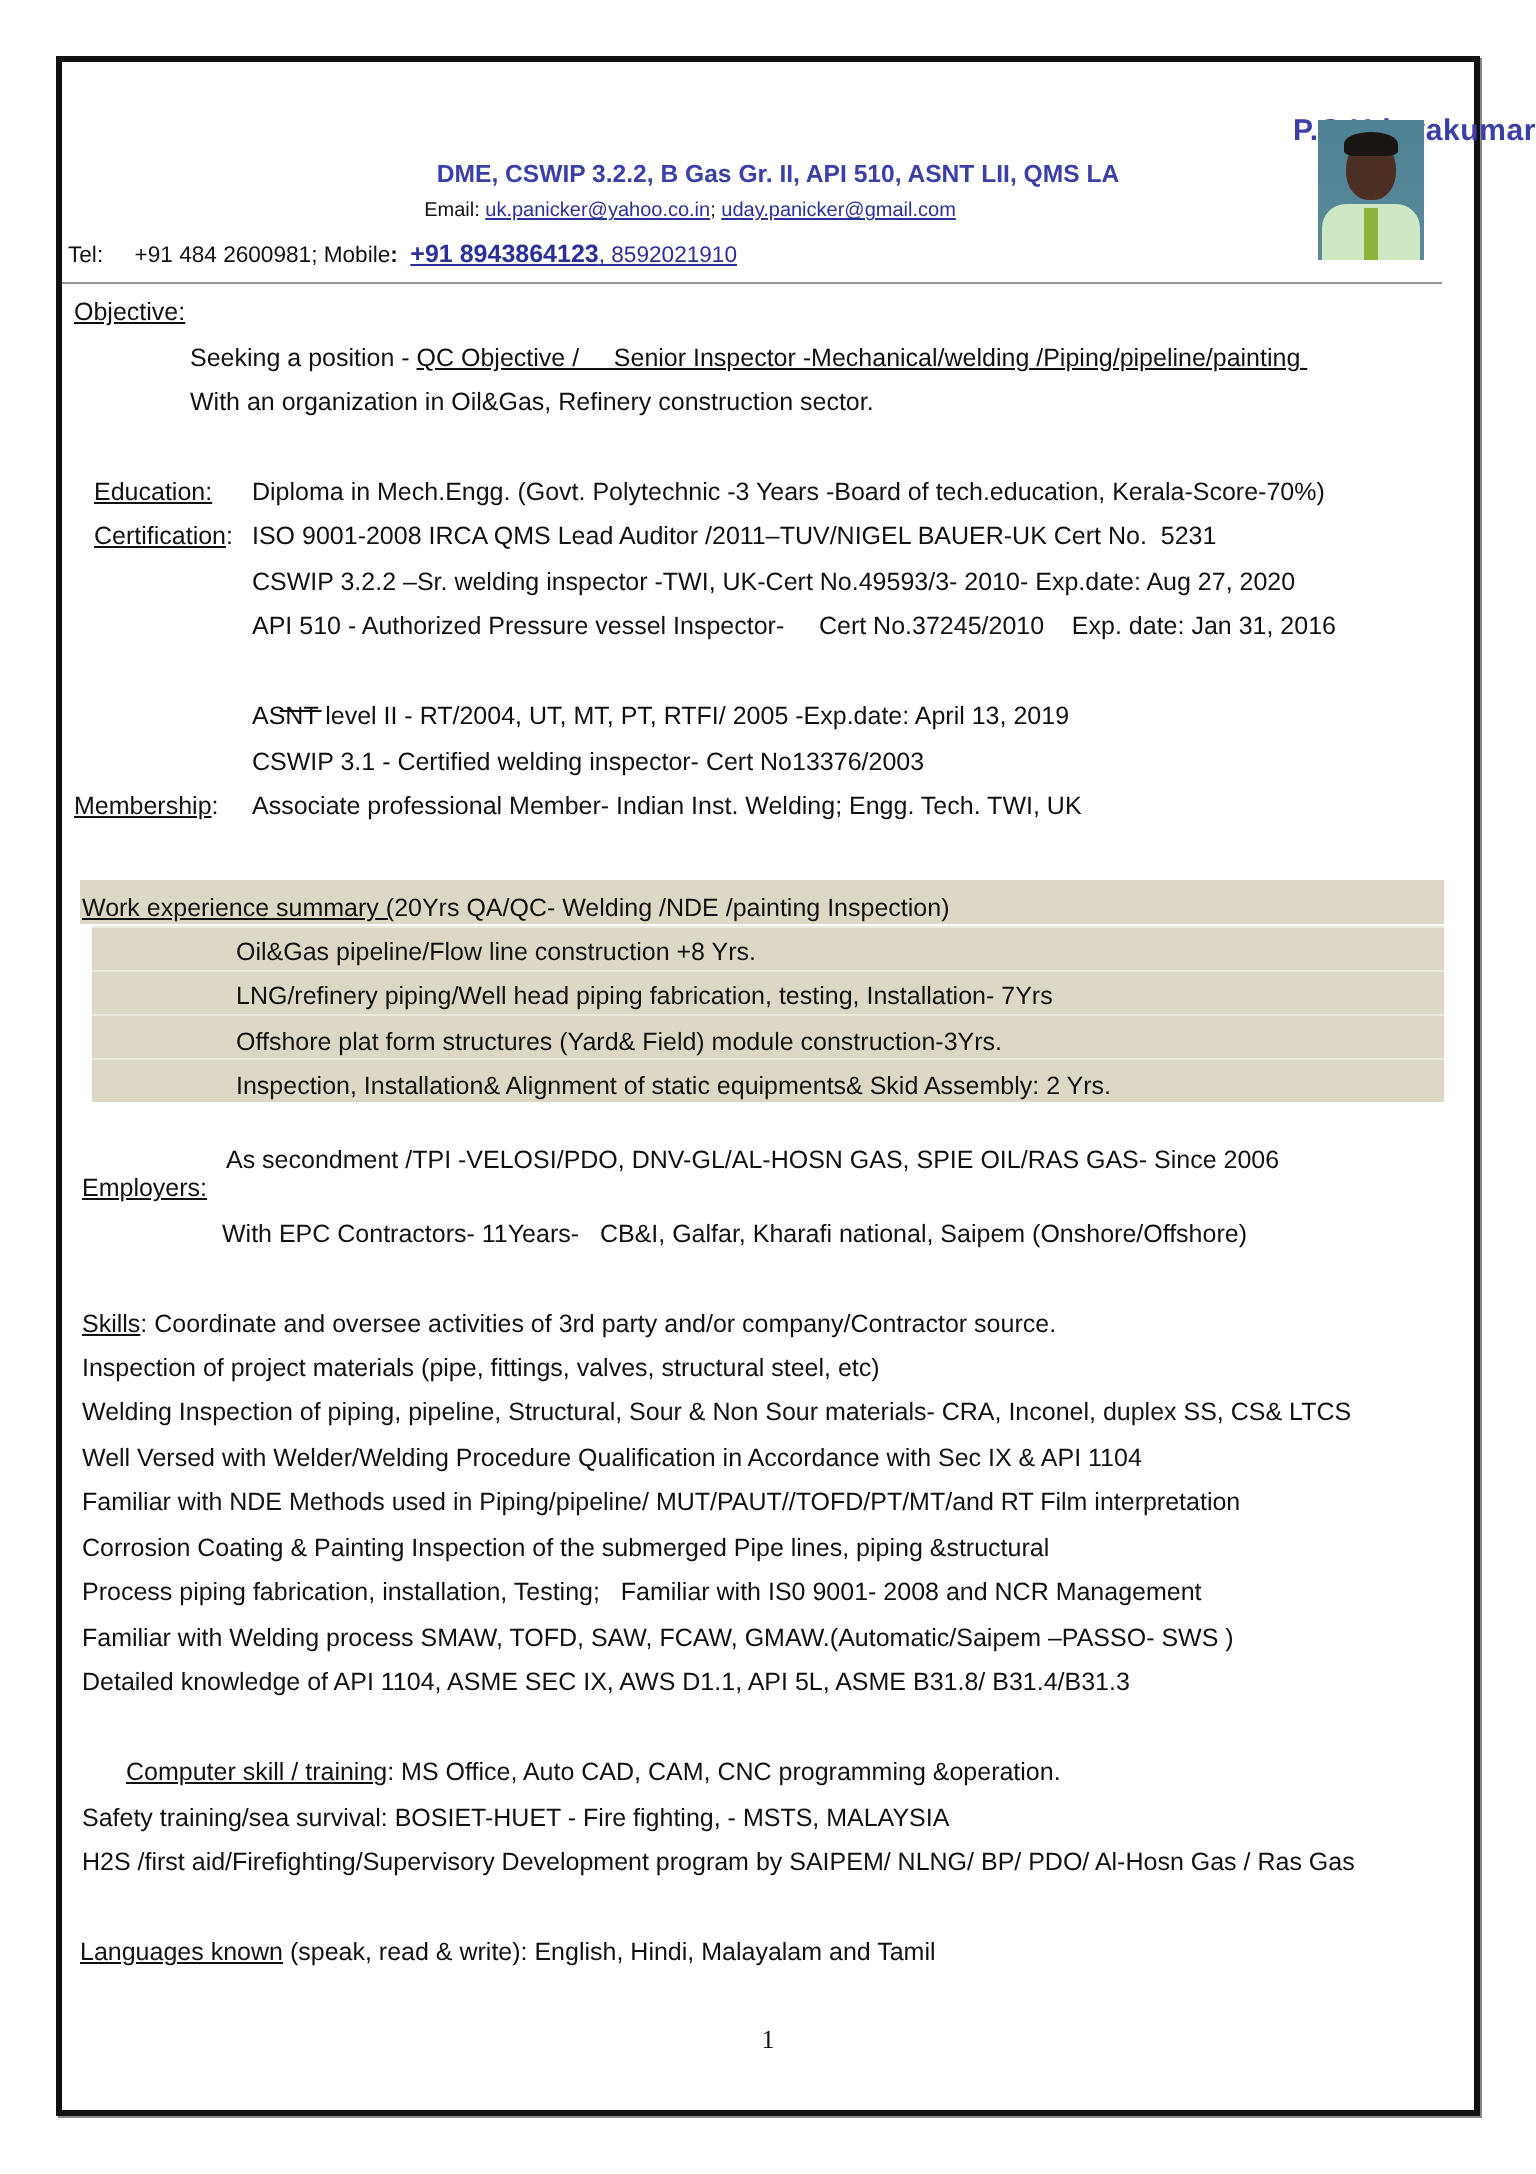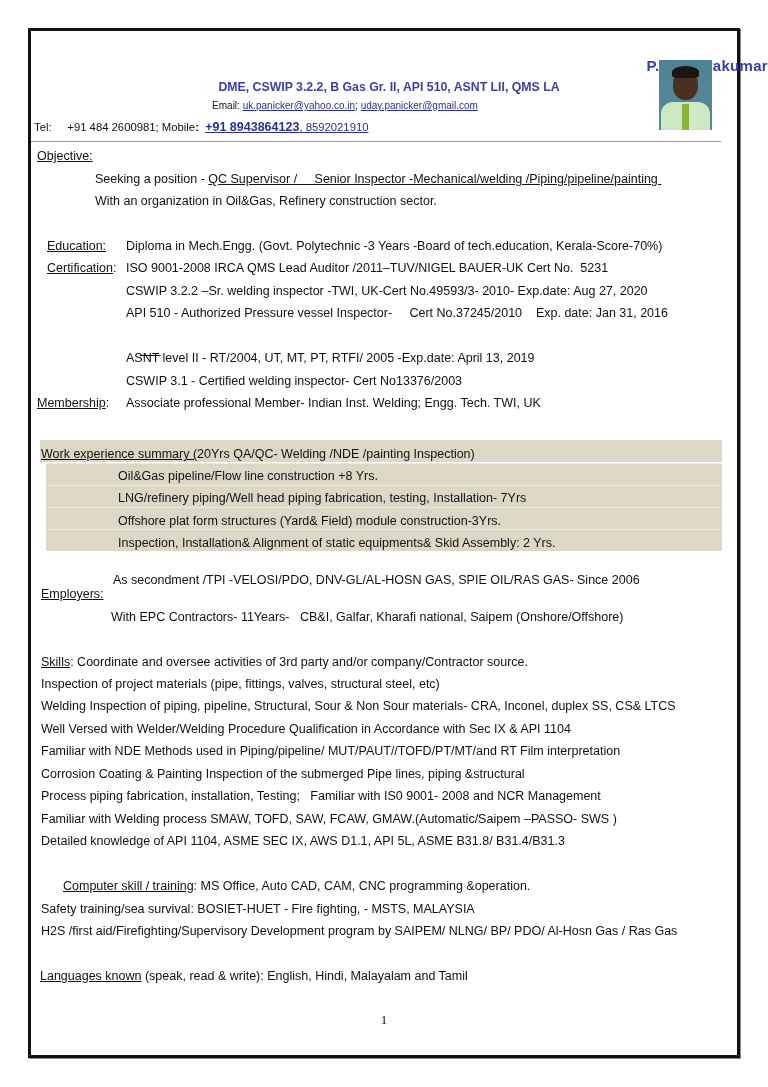--- a/index.html
+++ b/index.html
@@ -53,21 +53,21 @@
 <div class="abs photo">
   <div class="shirt"></div>
   <div class="tie"></div>
   <div class="head"></div>
   <div class="hair"></div>
 </div>
 <div class="abs rule"></div>
 
 <div class="abs u" style="left:37px; top:149px;text-decoration:underline;">Objective:</div>
 <div class="abs" style="left:95px; top:172px;">
-  <span>Seeking a position - </span><span class="u" style="white-space:pre;">QC Supervisor /     Senior Inspector -Mechanical/welding /Piping/pipeline/painting </span>
+  <span>Seeking a position - </span><span class="u" style="white-space:pre;">QC Objective /     Senior Inspector -Mechanical/welding /Piping/pipeline/painting </span>
 </div>
 <div class="abs" style="left:95px; top:194px;">With an organization in Oil&amp;Gas, Refinery construction sector.</div>
 
 <div class="abs u" style="left:47px; top:239px;">Education:</div>
 <div class="abs" style="left:126px; top:239px;">Diploma in Mech.Engg. (Govt. Polytechnic -3 Years -Board of tech.education, Kerala-Score-70%)</div>
 
 <div class="abs" style="left:47px; top:261px;">
   <span class="u">Certification</span><span>:</span>
 </div>
 <div class="abs" style="left:126px; top:261px; white-space:pre;">ISO 9001-2008 IRCA QMS Lead Auditor /2011–TUV/NIGEL BAUER-UK Cert No.  5231</div>

